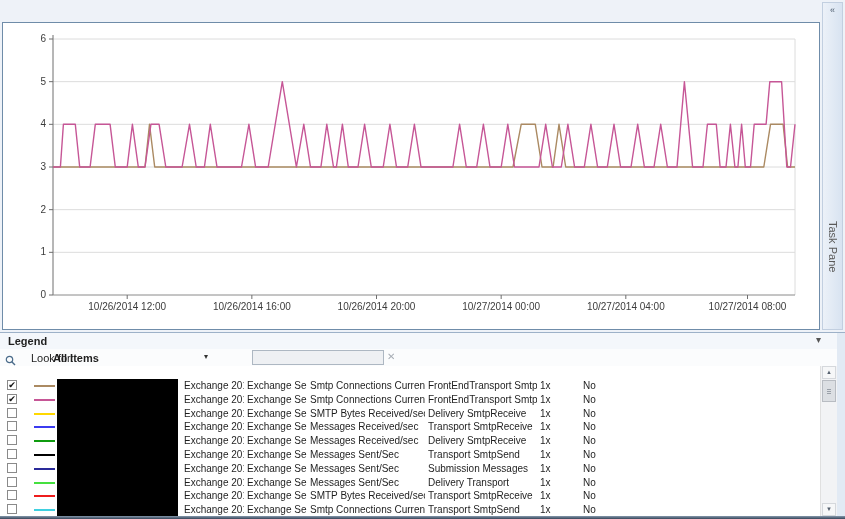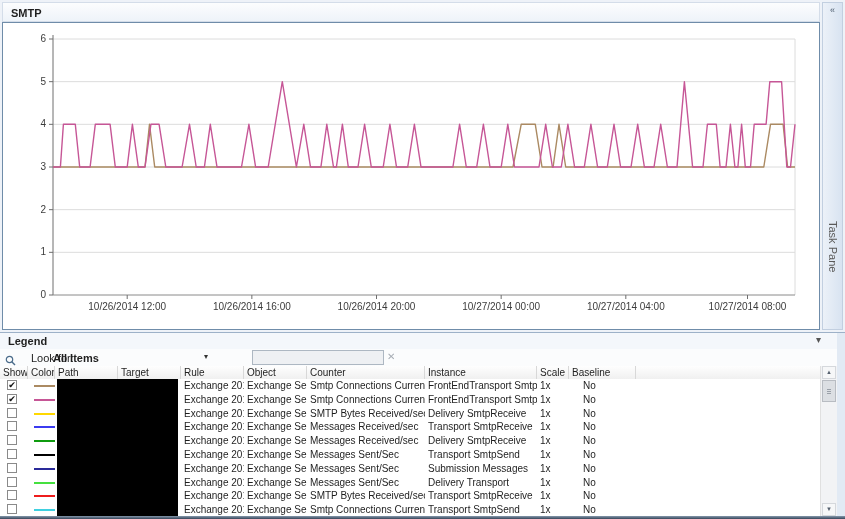--- a/index.html
+++ b/index.html
@@ -102,21 +102,20 @@
   #sb-thumb:after{content:"";position:absolute;left:4px;right:4px;top:8px;height:5px;
     background:repeating-linear-gradient(#9aa0a8 0 1px,transparent 1px 2px);}
   #legend-right-edge{position:absolute;right:0;top:0;width:8px;bottom:0;background:#e2eaf4;}
   #window-bottom{position:absolute;left:0;right:0;bottom:0;height:3px;
     background:linear-gradient(#8598ab,#36455a);}
 </style>
 </head>
 <body>
 
 <div id="chart-panel">
-  <div id="chart-titlebar">SMTP</div>
   <div id="chart-box">
       <svg width="814" height="304" viewBox="0 0 814 304">
         <g>
           <line x1="50" y1="229.33333333333334" x2="792" y2="229.33333333333334" stroke="#dcdcdc" stroke-width="1"></line>
           <line x1="50" y1="186.66666666666669" x2="792" y2="186.66666666666669" stroke="#dcdcdc" stroke-width="1"></line>
           <line x1="50" y1="144" x2="792" y2="144" stroke="#dcdcdc" stroke-width="1"></line>
           <line x1="50" y1="101.33333333333334" x2="792" y2="101.33333333333334" stroke="#dcdcdc" stroke-width="1"></line>
           <line x1="50" y1="58.66666666666666" x2="792" y2="58.66666666666666" stroke="#dcdcdc" stroke-width="1"></line>
           <line x1="50" y1="16" x2="792" y2="16" stroke="#dcdcdc" stroke-width="1"></line>
           <line x1="792" y1="16" x2="792" y2="272" stroke="#dcdcdc" stroke-width="1"></line>
@@ -181,33 +180,20 @@
     </span>
     <span id="lookfor-label">Look for:</span>
     <div id="filter-dropdown">
       <span id="filter-value">All Items</span>
       <span id="filter-arrow">▾</span>
     </div>
     <input id="legend-search" type="text" value="" style="">
     <span id="legend-clear">✕</span>
   </div>
 
-  <div id="legend-header">
-      <div class="hcell col-show">Show</div>
-      <div class="hcell col-color">Color</div>
-      <div class="hcell col-path">Path</div>
-      <div class="hcell col-target">Target</div>
-      <div class="hcell col-rule">Rule</div>
-      <div class="hcell col-object">Object</div>
-      <div class="hcell col-counter">Counter</div>
-      <div class="hcell col-instance">Instance</div>
-      <div class="hcell col-scale">Scale</div>
-      <div class="hcell col-baseline">Baseline</div>
-      <div class="hcell col-rest"></div>
-    </div>
   <div id="legend-rows">
       <div class="lrow">
         <div class="lcell col-show">
           <span class="cb">✔</span>
         </div>
         <div class="lcell col-color">
           <span class="swatch" style="background:#ab8a62"></span>
         </div>
         <div class="redaction"></div>
         <div class="lcell col-rule">Exchange 2013 ...</div>

